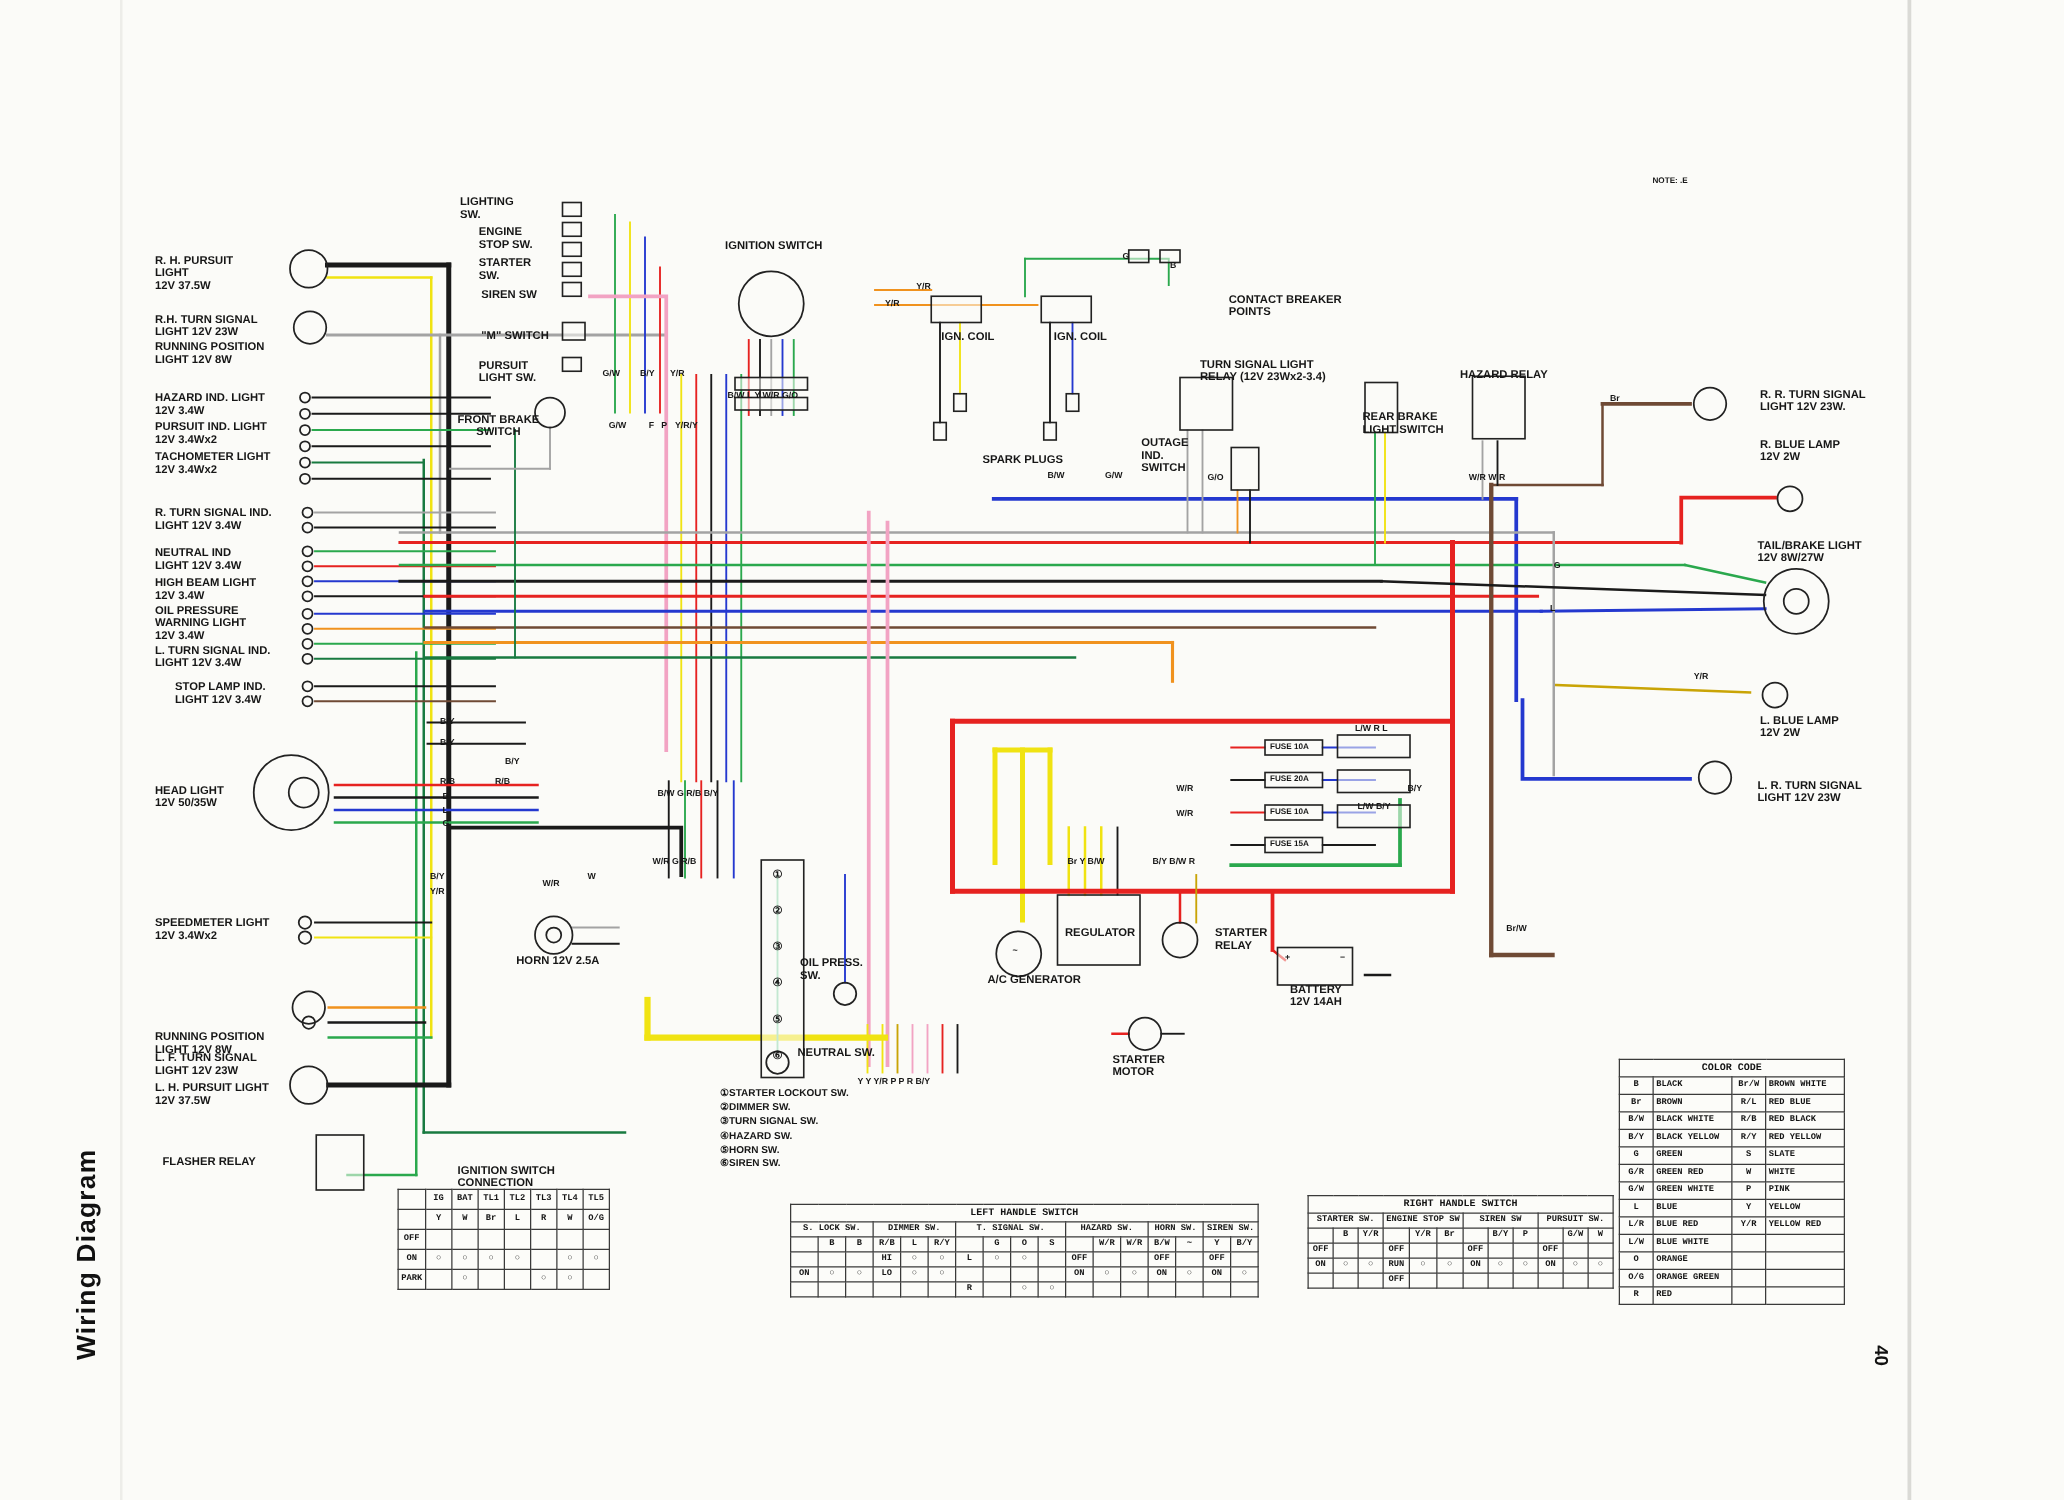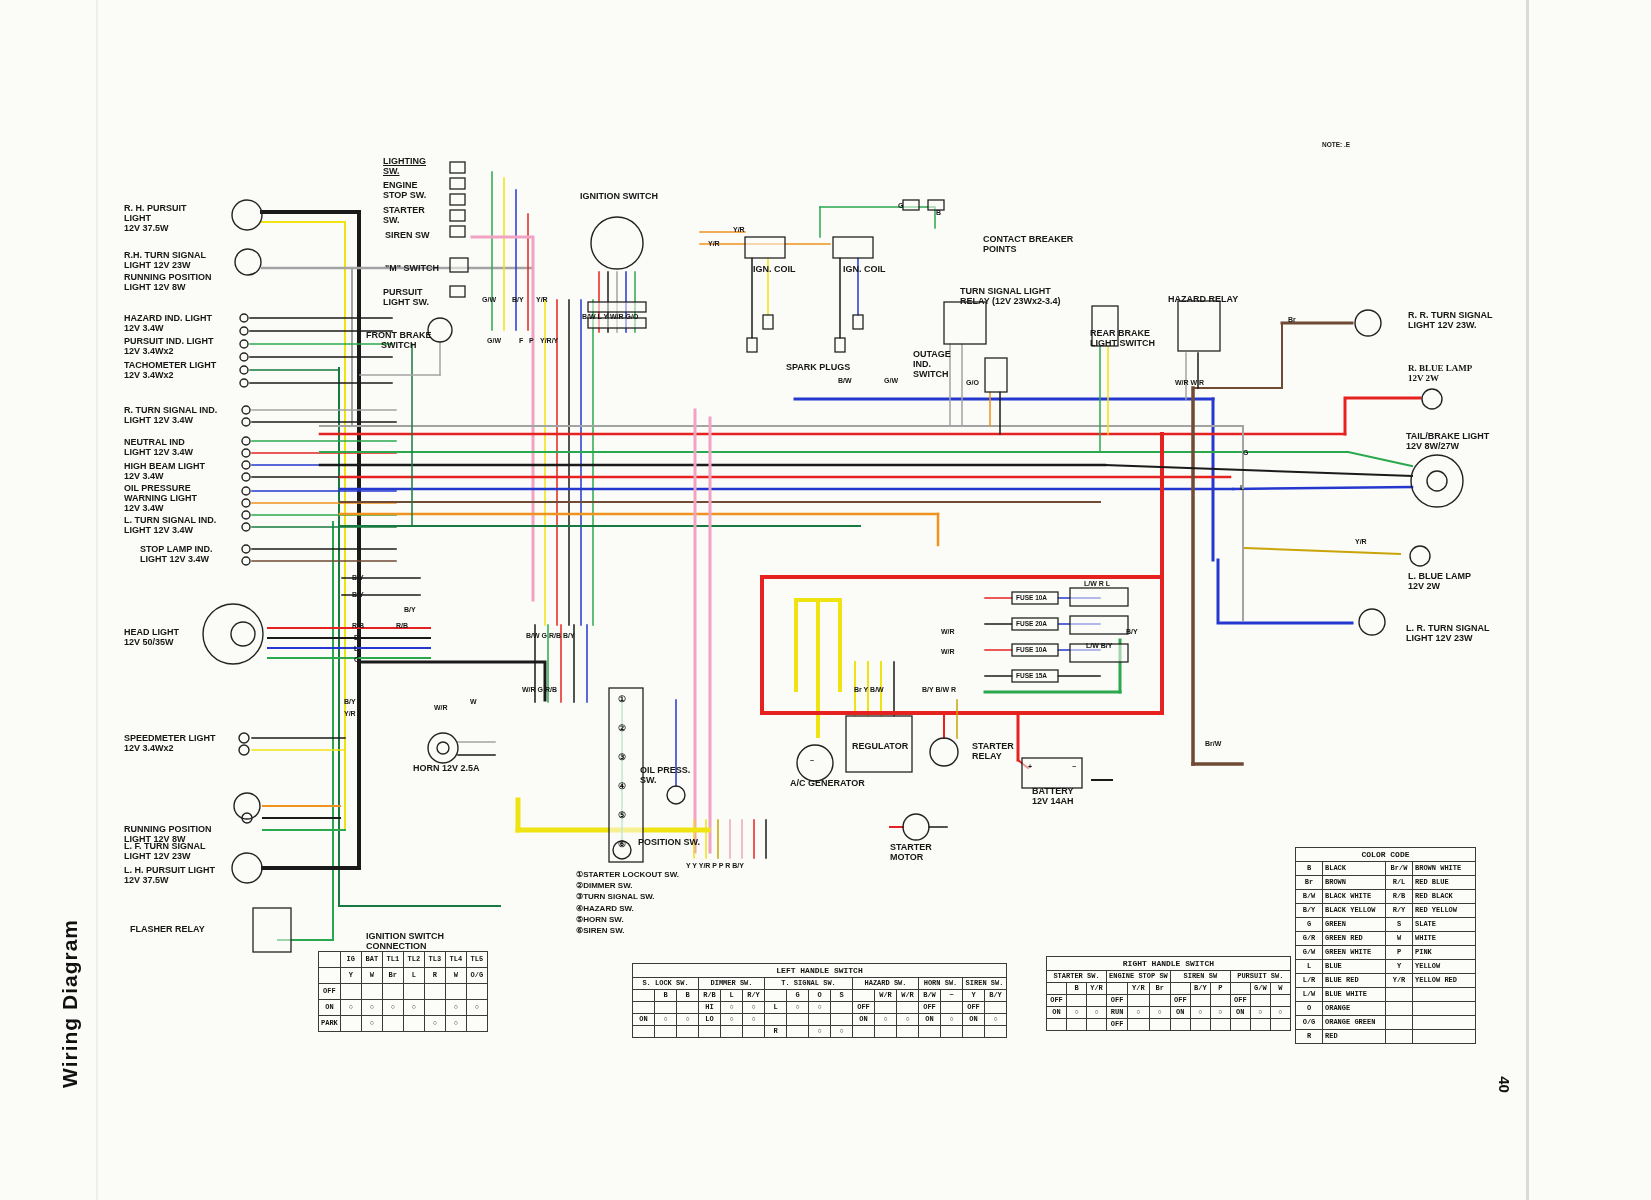--- a/index.html
+++ b/index.html
@@ -289,21 +289,21 @@
 12V 50/35W</div>
       <div class="dlabel" style="left: 124px; top: 733px;">SPEEDMETER LIGHT
 12V 3.4Wx2</div>
       <div class="dlabel" style="left: 124px; top: 841px;">L. F. TURN SIGNAL
 LIGHT 12V 23W</div>
       <div class="dlabel" style="left: 124px; top: 824px;">RUNNING POSITION
 LIGHT 12V 8W</div>
       <div class="dlabel" style="left: 124px; top: 865px;">L. H. PURSUIT LIGHT
 12V 37.5W</div>
       <div class="dlabel" style="left: 130px; top: 924px;">FLASHER RELAY</div>
-      <div class="dlabel" style="left: 383px; top: 156px; text-decoration: underline;">LIGHTING
+      <div class="dlabel" style="left: 368px; top: 156px;">LIGHTING
 SW.</div>
       <div class="dlabel" style="left: 383px; top: 180px;">ENGINE
 STOP SW.</div>
       <div class="dlabel" style="left: 383px; top: 205px;">STARTER
 SW.</div>
       <div class="dlabel" style="left: 385px; top: 230px;">SIREN SW</div>
       <div class="dlabel" style="left: 385px; top: 263px;">"M" SWITCH</div>
       <div class="dlabel" style="left: 383px; top: 287px;">PURSUIT
 LIGHT SW.</div>
       <div class="dlabel" style="left: 580px; top: 191px;">IGNITION SWITCH</div>
@@ -317,32 +317,32 @@
       <div class="dlabel" style="left: 960px; top: 286px;">TURN SIGNAL LIGHT
 RELAY (12V 23Wx2-3.4)</div>
       <div class="dlabel" style="left: 1090px; top: 288px; margin-top: 40px;">REAR BRAKE
 LIGHT SWITCH</div>
       <div class="dlabel" style="left: 1168px; top: 294px;">HAZARD RELAY</div>
       <div class="dlabel" style="left: 913px; top: 349px;">OUTAGE
 IND.
 SWITCH</div>
       <div class="dlabel" style="left: 1408px; top: 310px;">R. R. TURN SIGNAL
 LIGHT 12V 23W.</div>
-      <div class="dlabel" style="left: 1408px; top: 363px; font-family: Liberation Serif, serif;">R. BLUE LAMP
+      <div class="dlabel" style="left: 1408px; top: 350px;">R. BLUE LAMP
 12V 2W</div>
       <div class="dlabel" style="left: 1406px; top: 431px;">TAIL/BRAKE LIGHT
 12V 8W/27W</div>
       <div class="dlabel" style="left: 1408px; top: 571px;">L. BLUE LAMP
 12V 2W</div>
       <div class="dlabel" style="left: 1406px; top: 623px;">L. R. TURN SIGNAL
 LIGHT 12V 23W</div>
       <div class="dlabel" style="left: 413px; top: 763px;">HORN 12V 2.5A</div>
       <div class="dlabel" style="left: 640px; top: 765px;">OIL PRESS.
 SW.</div>
-      <div class="dlabel" style="left: 638px; top: 837px;">POSITION SW.</div>
+      <div class="dlabel" style="left: 638px; top: 837px;">NEUTRAL SW.</div>
       <div class="dlabel" style="left: 790px; top: 778px;">A/C GENERATOR</div>
       <div class="dlabel" style="left: 852px; top: 741px;">REGULATOR</div>
       <div class="dlabel" style="left: 972px; top: 741px;">STARTER
 RELAY</div>
       <div class="dlabel" style="left: 1032px; top: 786px;">BATTERY
 12V 14AH</div>
       <div class="dlabel" style="left: 890px; top: 842px;">STARTER
 MOTOR</div>
       <div class="dlabel" style="left: 366px; top: 931px;">IGNITION SWITCH
 CONNECTION</div>

